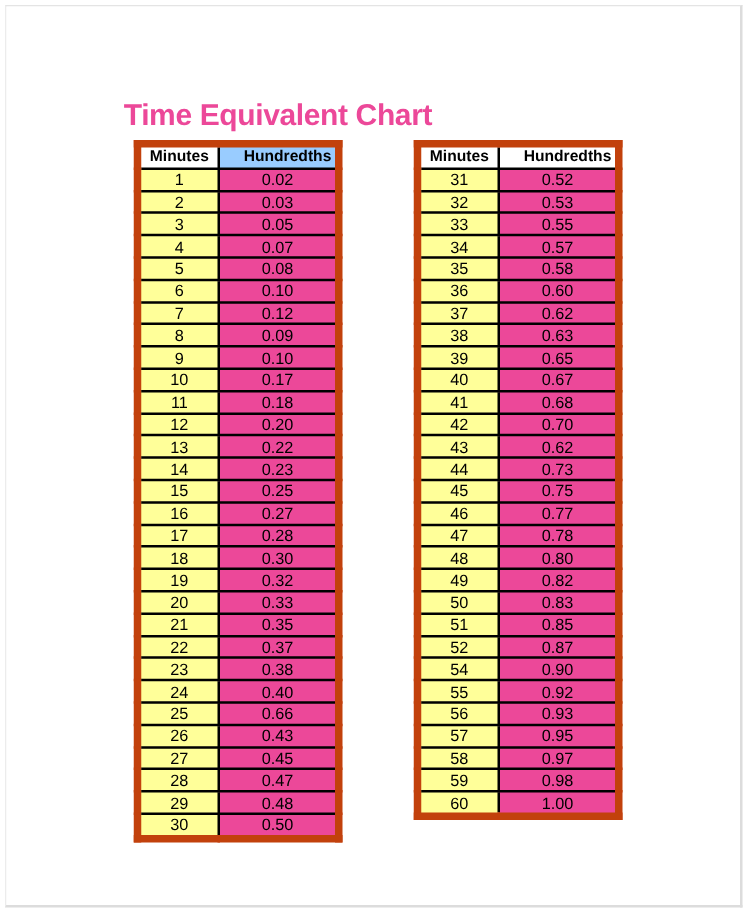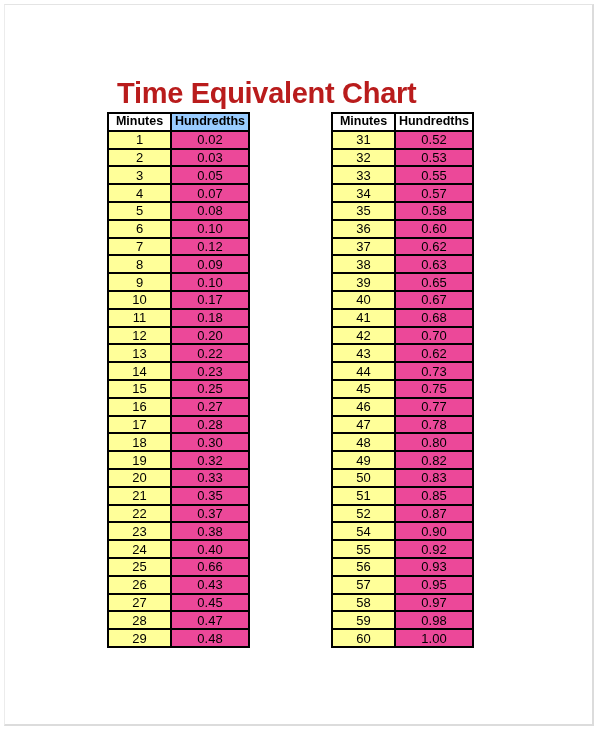--- a/index.html
+++ b/index.html
@@ -10,44 +10,44 @@
       overflow: hidden;
       font-family: "Liberation Sans", sans-serif;
     }
     .page-frame {
       position: absolute; left: 4px; top: 4px; width: 590px; height: 722px;
       border-left: 1px solid #ececec; border-top: 1px solid #e4e4e4;
       border-right: 2px solid #dcdcdc; border-bottom: 2px solid #dcdcdc;
       box-sizing: border-box;
     }
     .title {
-      position: absolute; left: 117px; top: 74px;
-      font-size: 29px; font-weight: bold; color: #b91c1c;
+      position: absolute; left: 99px; top: 74px;
+      font-size: 24px; font-weight: bold; color: #ec4899;
       letter-spacing: -0.3px; line-height: 38px;
       white-space: nowrap;
     }
     table.tec {
       position: absolute; top: 112px;
       border-collapse: collapse;
-      border: 2px solid #c2410c;
+      border: 6px solid #c2410c;
       font-size: 13px;
     }
     table.tec.left { left: 107px; }
     table.tec.right { left: 331px; }
     table.tec th, table.tec td {
       border: 2px solid #000;
       padding: 0;
       height: 15.8px;
       line-height: 15px;
       text-align: center;
       color: #000;
     }
     table.tec th { font-weight: bold; font-size: 12.5px; background: #fff; }
     table.tec th.h-min { width: 61px; }
-    table.tec th.h-hun { width: 76px; }
+    table.tec th.h-hun { width: 76px; padding-left: 16px; }
     table.tec.left th.h-hun { background: #99ccff; }
     td.c-min { background: #ffff99; }
     td.c-hun { background: #ec4899; }
   </style>
 </head>
 <body>
 
 <div class="page-frame"></div>
 
 <div class="title">Time Equivalent Chart</div>
@@ -169,20 +169,24 @@
         <td class="c-hun">0.45</td>
       </tr>
       <tr>
         <td class="c-min">28</td>
         <td class="c-hun">0.47</td>
       </tr>
       <tr>
         <td class="c-min">29</td>
         <td class="c-hun">0.48</td>
       </tr>
+      <tr>
+        <td class="c-min">30</td>
+        <td class="c-hun">0.50</td>
+      </tr>
     </tbody>
 </table>
 
 <table class="tec right">
   <thead>
     <tr>
       <th class="h-min">Minutes</th>
       <th class="h-hun">Hundredths</th>
     </tr>
   </thead>

